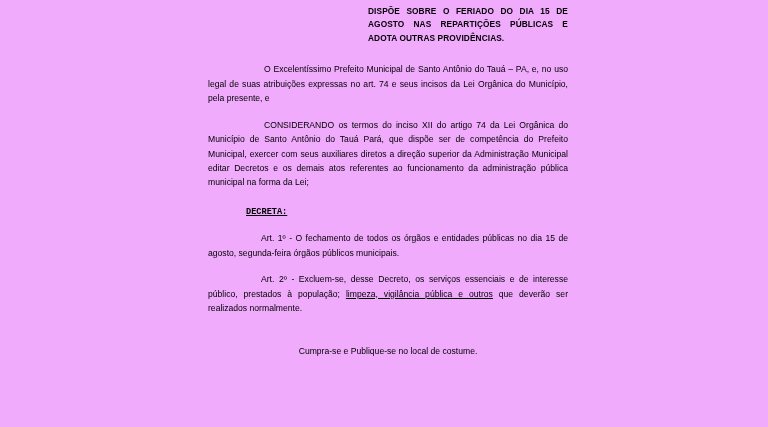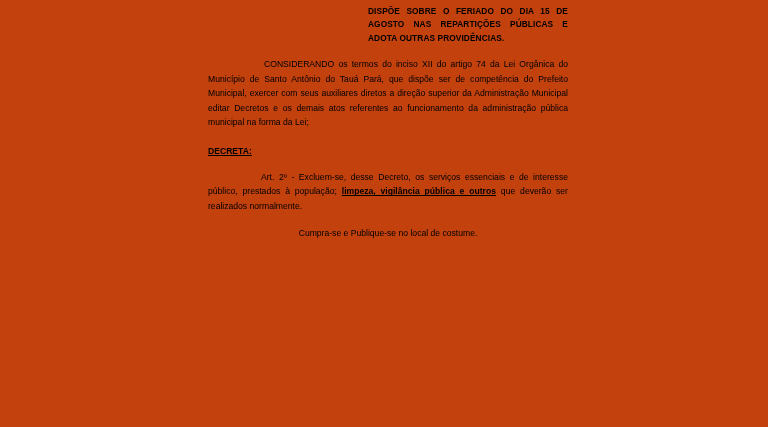--- a/index.html
+++ b/index.html
@@ -4,21 +4,21 @@
 <style>
   html, body {
     margin: 0;
     padding: 0;
     background: #ffffff;
   }
   .page {
     position: relative;
     width: 768px;
     height: 427px;
-    background: #c2410c;
+    background: #f0abfc;
     overflow: hidden;
     font-family: "Liberation Sans", sans-serif;
     color: #000000;
   }
   .content {
     position: absolute;
     left: 208px;
     top: 0px;
     width: 360px;
   }
@@ -43,37 +43,39 @@
     line-height: 1.68;
     text-align: justify;
     margin: 0;
     padding-top: 12px;
   }
   .para.first { padding-top: 17px; }
   .indent { display: inline-block; width: 56px; }
   .indent-sm { display: inline-block; width: 53px; }
 
   b { font-weight: normal; }
-  .bu { font-weight: bold; text-decoration: underline; }
+  .bu { font-weight: normal; text-decoration: underline; }
 
   .decreta-line {
     font-size: 8.6px;
     line-height: 1.68;
     margin: 0;
     padding-top: 14px;
   }
   .decreta-label {
     font-weight: bold;
     text-decoration: underline;
+    margin-left: 38px;
+    font-family: Liberation Mono, monospace;
   }
 
   .center-line {
     font-size: 8.6px;
     line-height: 1.68;
-    margin: 0;
+    margin: 16px;
     padding-top: 13px;
     text-align: center;
   }
   .gabinete {
     font-size: 8.6px;
     line-height: 1.68;
     margin: 0;
     padding-top: 13px;
     text-align: center;
   }
@@ -81,30 +83,36 @@
 </head>
 <body>
 
 <div class="page">
   <div class="content">
 
     <div class="ementa">
       <span>DISPÕE SOBRE O FERIADO DO DIA 15 DE AGOSTO NAS REPARTIÇÕES PÚBLICAS E ADOTA OUTRAS PROVIDÊNCIAS.</span>
     </div>
 
+    <p class="para first">
+      <span class="indent"></span><span>O Excelentíssimo Prefeito Municipal de Santo Antônio do Tauá – PA, e, no uso legal de suas atribuições expressas no art. 74 e seus incisos da Lei Orgânica do Município, pela presente, e</span>
+    </p>
 
     <p class="para">
       <span class="indent"></span><b>CONSIDERANDO</b><span> os termos do inciso XII do artigo 74 da Lei Orgânica do Município de Santo Antônio do Tauá Pará, que dispõe ser de competência do Prefeito Municipal, exercer com seus auxiliares diretos a direção superior da Administração Municipal editar Decretos e os demais atos referentes ao funcionamento da administração pública municipal na forma da Lei;</span>
     </p>
 
 
     <p class="decreta-line">
       <span class="decreta-label">DECRETA:</span>
     </p>
 
+    <p class="para">
+      <span class="indent-sm"></span><b>Art. 1º</b><span> - O fechamento de todos os órgãos e entidades públicas no dia 15 de agosto, segunda-feira órgãos públicos municipais.</span>
+    </p>
 
     <p class="para">
       <span class="indent-sm"></span><b>Art. 2º</b><span> - Excluem-se, desse Decreto, os serviços essenciais e de interesse público, prestados à população; </span><span class="bu">limpeza, vigilância pública e outros</span><span> que deverão ser realizados normalmente.</span>
     </p>
 
 
     <p class="center-line">
       <span>Cumpra-se e Publique-se no local de costume.</span>
     </p>
 

